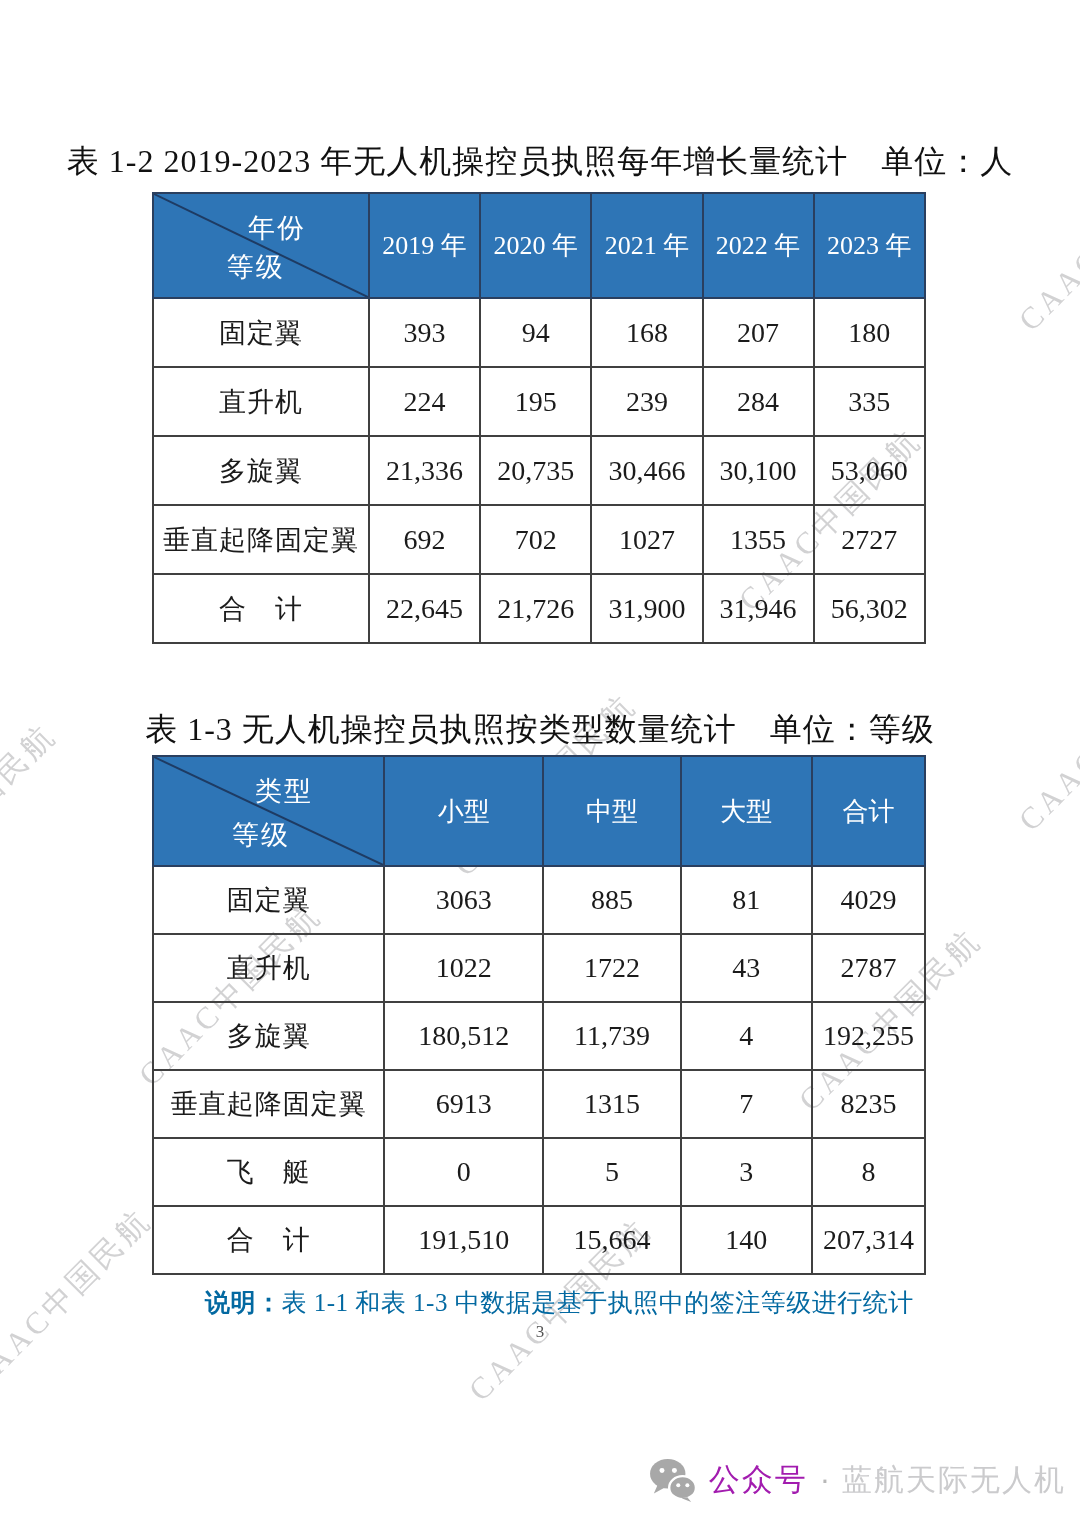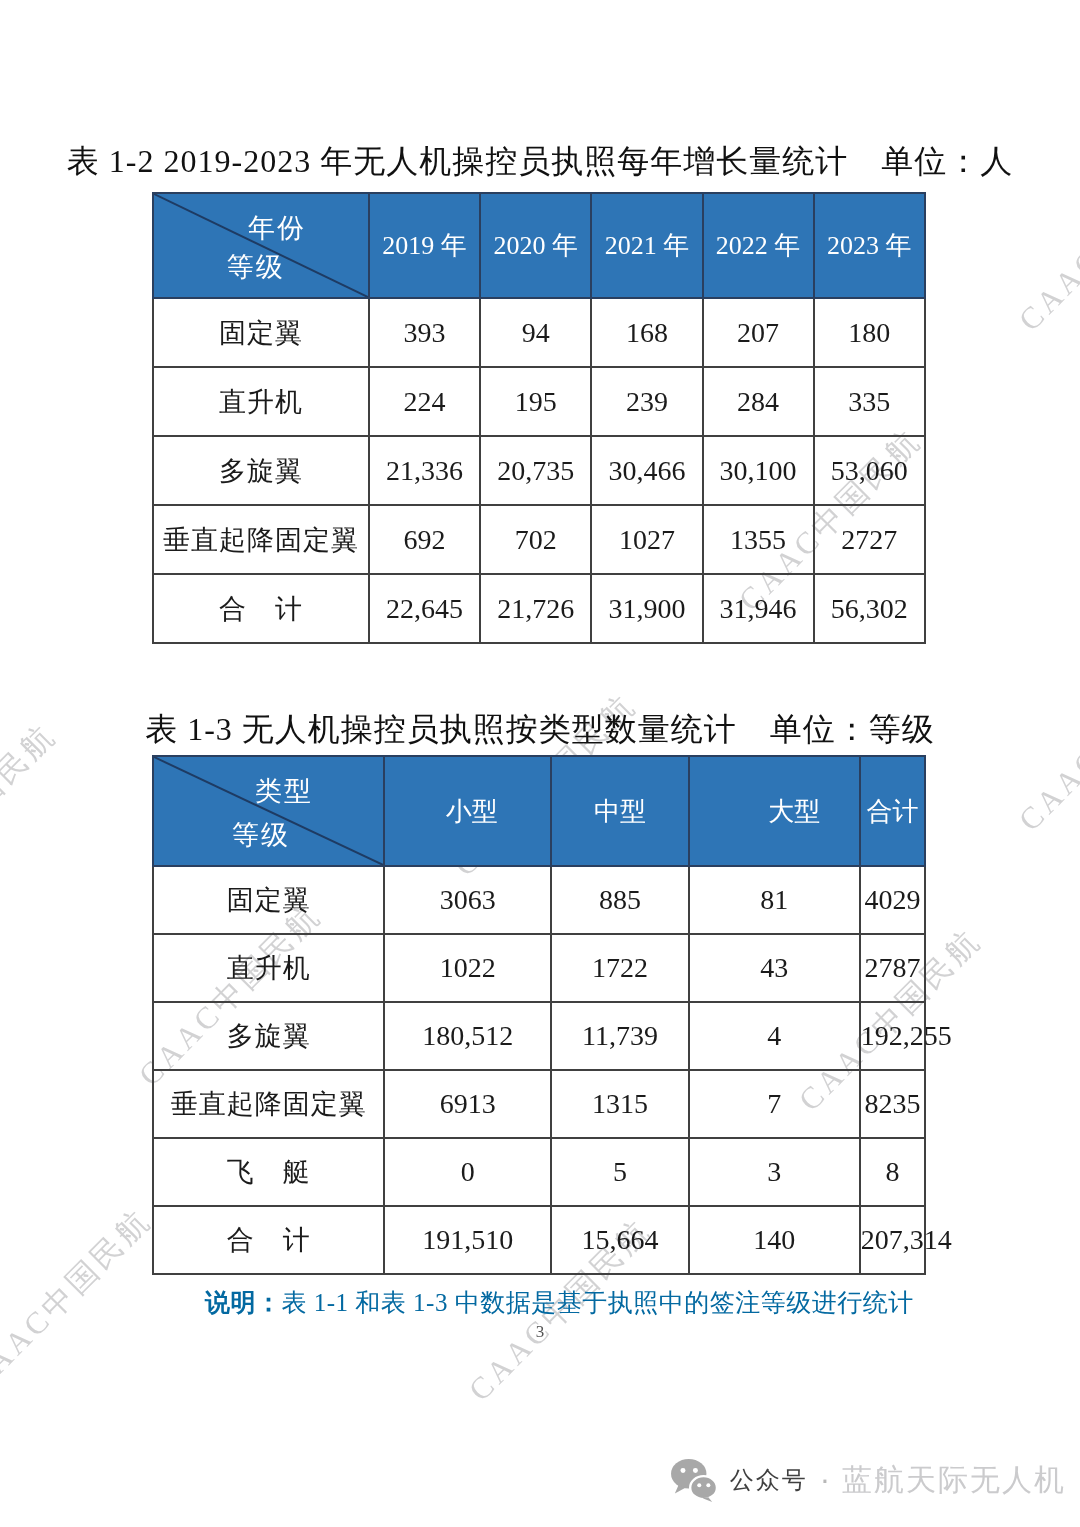--- a/index.html
+++ b/index.html
@@ -55,23 +55,23 @@
   #table1 tbody td{height:67px;}
   #table2 tbody td{height:66px;}
   .stat-table tbody td{
     background:transparent;
     font-size:28px;color:#1b1b1b;
   }
   .stat-table td.row-label{font-size:27px;letter-spacing:1px;}
 
   #table1 .corner-cell{width:27.7%;}
   #table2 .corner-cell{width:29.7%;margin-left:32px;}
-  #table2 thead th:nth-child(2){width:20.3%;padding-left:8px;}
+  #table2 thead th:nth-child(2){width:20.3%;}
   #table2 thead th:nth-child(3){width:17.6%;font-family:Liberation Serif, serif;}
-  #table2 thead th:nth-child(4){width:16.7%;padding-left:40px;}
+  #table2 thead th:nth-child(4){width:16.7%;}
 
   th.corner-cell{position:relative;}
   .corner-cell svg.diag{position:absolute;inset:0;width:100%;height:100%;}
   .corner-top{position:absolute;top:16px;left:44%;font-size:27px;letter-spacing:2px;}
   .corner-bottom{position:absolute;bottom:12px;left:34%;font-size:27px;letter-spacing:2px;}
 
   .note-line{
     position:absolute;left:205px;top:1286px;
     font-size:25px;color:#0369a1;letter-spacing:.5px;
   }
@@ -81,21 +81,21 @@
     position:absolute;left:0;top:1322px;width:1080px;
     text-align:center;font-size:17px;color:#555;
   }
 
   
   .footer{
     position:absolute;top:1455px;right:14px;height:50px;
     display:flex;align-items:center;gap:12px;z-index:1;
   }
   .footer .wechat-icon{width:48px;height:44px;flex:0 0 auto;}
-  .footer .account-label{font-size:24px;color:#404040;letter-spacing:2px;font-family:Liberation Sans, sans-serif;}
+  .footer .account-label{font-size:31px;color:#a21caf;letter-spacing:2px;font-family:Liberation Sans, sans-serif;}
   .footer .dot-separator{font-size:31px;color:#b8b8b8;font-family:"Liberation Sans","DejaVu Sans",sans-serif;}
   .footer .account-name{font-size:30px;color:#cbcbcd;letter-spacing:2px;font-family:"Liberation Sans","DejaVu Sans",sans-serif;}
 </style>
 </head>
 <body>
 
 <div class="page">
 
   <div class="watermark-layer">
       <span class="watermark" style="left: 1110px; top: 240px;">CAAC中国民航</span>

